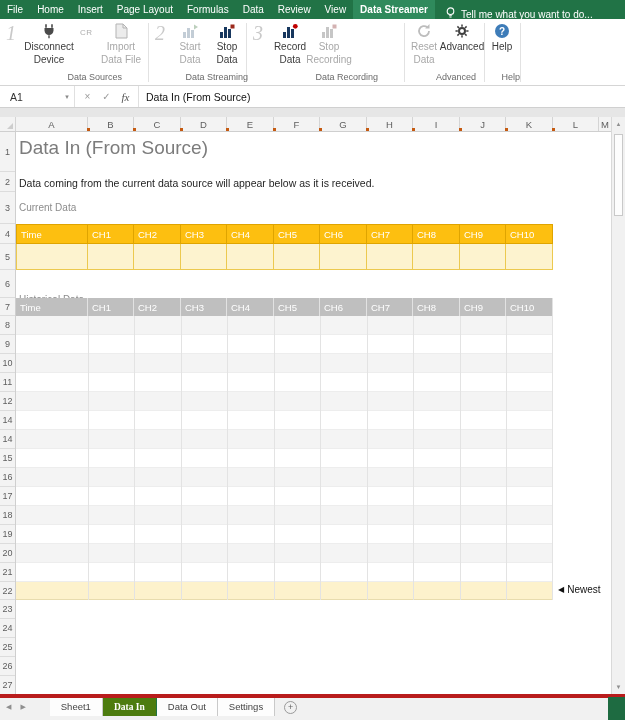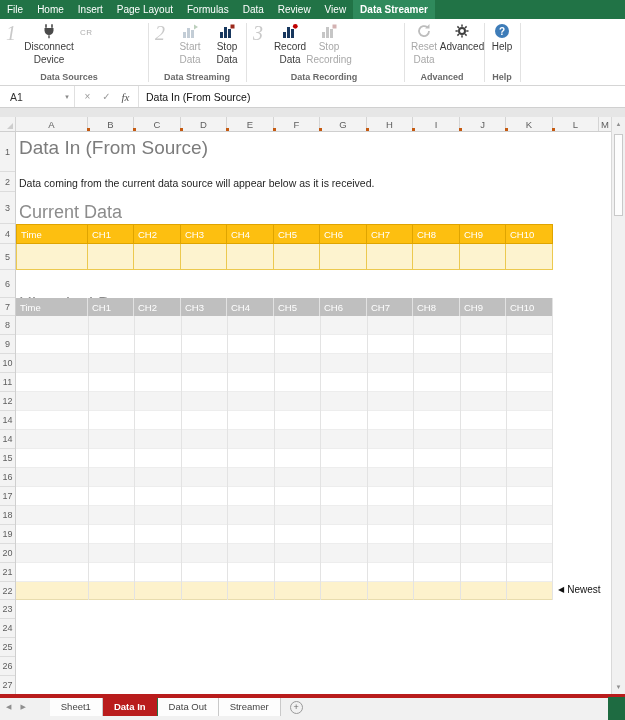--- a/index.html
+++ b/index.html
@@ -16,21 +16,21 @@
 
   
   .ribbon { position:absolute; top:19px; left:0; right:0; height:67px; background:#fff;
             border-bottom:1px solid #d5d5d5; }
   .gnum { position:absolute; top:3px; font:italic 20px "Liberation Serif", serif; color:#c9c9c9; }
   .rbtn { position:absolute; top:3px; display:flex; flex-direction:column; align-items:center; gap:1px; }
   .rbtn .ric { height:18px; display:flex; align-items:center; justify-content:center; }
   .rlbl { font-size:10px; line-height:1.25; text-align:center; color:#3b3b3b; white-space:pre-line; }
   .dis .rlbl { color:#a8a8a8; }
   .gsep { position:absolute; top:4px; bottom:3px; width:1px; background:#e2e2e2; }
-  .glabel { position:absolute; bottom:3px; font-size:9px; color:#6a6a6a; text-align:center;font-weight:bold; }
+  .glabel { position:absolute; bottom:3px; font-size:9px; color:#6a6a6a; text-align:right; }
   .crtag { position:absolute; left:80px; top:9px; font-size:8px; color:#adadad; letter-spacing:.5px; }
 
   
   .fbar { position:absolute; top:86px; left:0; right:0; height:22px; background:#fff;
           border-bottom:1px solid #d0d0d0; display:flex; align-items:stretch; }
   .namebox { width:60px; display:flex; align-items:center; padding-left:10px; font-size:10.5px; color:#333; }
   .nb-arrow { width:15px; display:flex; align-items:center; justify-content:center;
               color:#8a8a8a; font-size:7px; border-right:1px solid #e0e0e0; }
   .fbtns { display:flex; align-items:center; padding:0 3px; border-right:1px solid #e0e0e0; }
   .fbtn { width:19px; text-align:center; color:#9a9a9a; font-size:10px; }
@@ -48,21 +48,21 @@
 
   
   .rowhdr { position:absolute; top:132px; left:0; width:16px; bottom:26px; background:#f3f3f3;
             border-right:1px solid #cfcfcf; font-size:9px; color:#5e5e5e; overflow:hidden; }
   .rh { display:flex; align-items:center; justify-content:center; border-bottom:1px solid #dcdcdc; }
 
   
   .canvas { position:absolute; left:16px; top:132px; width:595px; bottom:26px; background:#fff; overflow:hidden; }
   .sheet-title { position:absolute; left:3px; top:5px; font-size:19px; color:#7c7c7c; white-space:nowrap; }
   .sheet-desc  { position:absolute; left:3px; top:45px; font-size:10.5px; color:#1f1f1f; white-space:nowrap; }
-  .sec-label { position:absolute; left:3px; font-size:18px; color:#8c8c8c; white-space:nowrap; }
+  .sec-label { position:absolute; left:3px; font-size:10px; color:#8c8c8c; white-space:nowrap; }
   .cur-label  { top:70px; }
   .hist-label { top:162px; }
 
   .gold-header { position:absolute; left:0; top:92px; height:20px; display:flex; }
   .gh-cell { background:#fdbf10; color:#fff; font-size:9.5px; display:flex; align-items:center;
              padding-left:4px; border-right:1px solid #dfa400; border-top:1px solid #dfa400;
              border-bottom:1px solid #dfa400; overflow:hidden; }
   .gh-cell:first-child { border-left:1px solid #dfa400; }
 
   .gold-blank { position:absolute; left:0; top:112px; height:26px; display:flex; }
@@ -93,59 +93,78 @@
               background:#fdfdfd; border:1px solid #c9c9c9; }
 
   
   .sheetbar { position:absolute; left:0; right:0; bottom:0; height:26px; background:#f1f1f1;
               border-top:4px solid #b91c1c; display:flex; align-items:flex-start; }
   .nav { display:flex; align-items:center; height:18px; padding:0 6px; gap:9px;
          color:#8f8f8f; font-size:7px; margin-right:18px; }
   .stab { height:18px; line-height:18px; padding:0 11px; background:#fdfdfd;
           border-right:1px solid #c9c9c9; font-size:9.5px; color:#444; white-space:nowrap; }
   .stab:first-of-type { border-left:1px solid #c9c9c9; }
-  .stab.active { background:#b91c1c; color:#fff; font-weight:bold; border-right-color:#217346; }
+  .stab.active { background:#4d7c0f; color:#fff; font-weight:bold; border-right-color:#217346;font-family:Liberation Serif, serif; }
   .addtab { width:13px; height:13px; margin:3px 0 0 9px; border:1px solid #9a9a9a; border-radius:50%;
             display:flex; align-items:center; justify-content:center; font-size:9px; color:#666; line-height:1; }
   .corner-green { position:absolute; right:0; top:-1px; width:17px; height:27px; background:#1e6b41; }
 </style>
 </head>
 <body>
 
 <div class="w">
 
   <div class="tabbar">
     <div class="rtab">File</div>
     <div class="rtab">Home</div>
     <div class="rtab">Insert</div>
     <div class="rtab">Page Layout</div>
     <div class="rtab">Formulas</div>
     <div class="rtab">Data</div>
     <div class="rtab">Review</div>
     <div class="rtab">View</div>
     <div class="rtab active">Data Streamer</div>
+    <div class="tellme">
+      <span>
+        <svg width="11" height="14" viewBox="0 0 12 14">
+            <circle cx="6" cy="5" r="3.6" fill="none" stroke="#fff" stroke-width="1.2"></circle>
+            <path d="M4.5 9.5h3M4.8 11.3h2.4" stroke="#fff" stroke-width="1.2"></path>
+          </svg>
+      </span>
+      <span>Tell me what you want to do...</span>
+    </div>
   </div>
 
   <div class="ribbon">
     <div class="gnum" style="left:6px">1</div>
     <div class="gnum" style="left:155px">2</div>
     <div class="gnum" style="left:253px">3</div>
 
     <div class="rbtn" style="left:24px;width:50px">
       <span class="ric">
         <svg width="16" height="16" viewBox="0 0 16 16">
             <path d="M5 1.2v3.6M11 1.2v3.6" stroke="#4a4a4a" stroke-width="1.6" fill="none"></path>
             <path d="M3.5 5h9v2.5c0 2.6-2 4.6-4.5 4.6S3.5 10.1 3.5 7.5z" fill="#4a4a4a"></path>
             <path d="M8 12.2v3" stroke="#4a4a4a" stroke-width="1.4"></path>
           </svg>
       </span>
       <span class="rlbl">Disconnect
 Device</span>
     </div>
     <div class="crtag">CR</div>
+    <div class="rbtn dis" style="left:96px;width:50px">
+      <span class="ric">
+        <svg width="14" height="16" viewBox="0 0 14 16">
+            <path d="M2 1h7l4 4v10H2z" fill="#ececec" stroke="#b3b3b3"></path>
+            <path d="M9 1v4h4" fill="none" stroke="#b3b3b3"></path>
+          </svg>
+      </span>
+      <span class="rlbl">Import
+Data File</span>
+    </div>
     <div class="gsep" style="left:148px"></div>
 
     <div class="rbtn dis" style="left:170px;width:40px">
       <span class="ric">
         <svg width="16" height="16" viewBox="0 0 16 16">
             <rect x="1" y="9" width="3" height="6" fill="#c3cdd6"></rect>
             <rect x="5" y="5" width="3" height="10" fill="#c3cdd6"></rect>
             <rect x="9" y="7" width="3" height="8" fill="#c3cdd6"></rect>
             <path d="M12 1.5l4 2.5-4 2.5z" fill="#bccfbc"></path>
           </svg>
@@ -393,18 +412,18 @@
   </div>
 
   <div class="sheetbar">
     <div class="nav">
       <span>◀</span>
       <span>▶</span>
     </div>
     <div class="stab">Sheet1</div>
     <div class="stab active">Data In</div>
     <div class="stab">Data Out</div>
-    <div class="stab">Streamer</div>
+    <div class="stab">Settings</div>
     <div class="addtab">+</div>
     <div class="corner-green"></div>
   </div>
 
 </div>
 
 </body></html>

